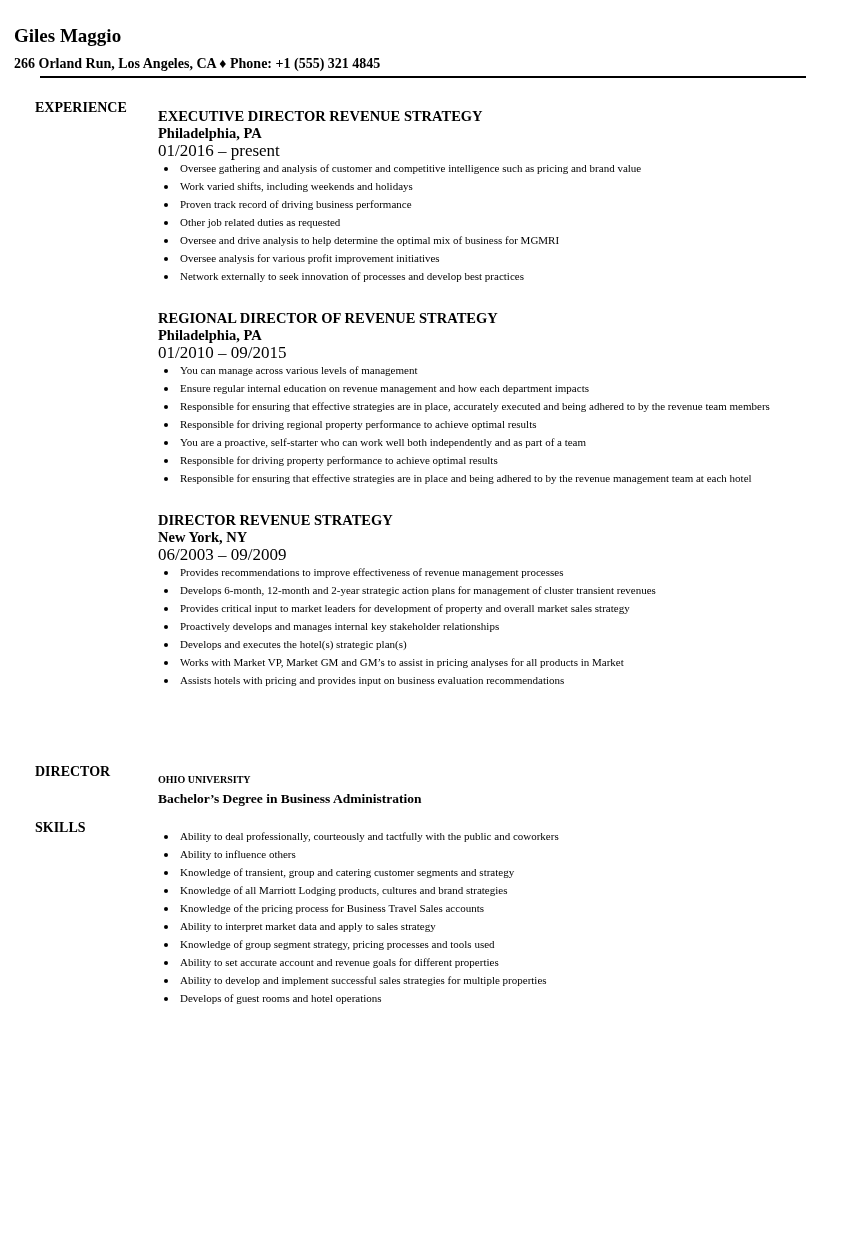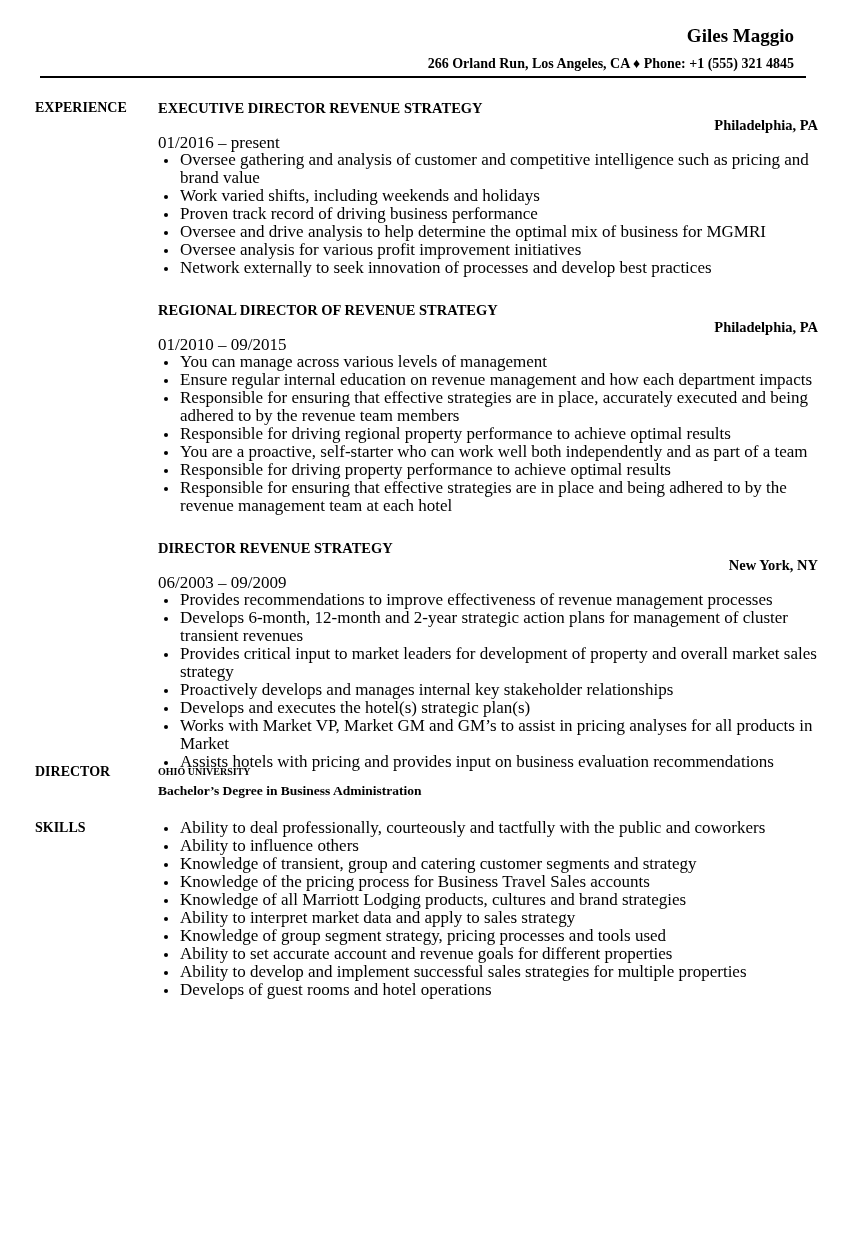--- a/index.html
+++ b/index.html
@@ -10,24 +10,24 @@
     body {
       width: 860px;
       height: 1240px;
       position: relative;
       font-family: "Liberation Serif", "DejaVu Serif", serif;
       color: #000000;
       overflow: hidden;
     }
     .header {
       position: absolute;
-      left: 3px;
+      left: 14px;
       top: 24px;
       width: 791px;
-      text-align: right;
+      text-align: left;
     }
     .name {
       font-size: 19px;
       font-weight: bold;
       line-height: 24px;
       margin: 0;
     }
     .contact {
       font-size: 14px;
       font-weight: bold;
@@ -51,50 +51,49 @@
       position: absolute;
       left: 35px;
       top: 0;
       font-size: 14px;
       font-weight: bold;
       line-height: 18px;
     }
     .section-body {
       position: absolute;
       left: 158px;
-      top: 0;
+      top: 8px;
       width: 660px;
     }
     .job {
       margin-bottom: 24px;
     }
     .job-title {
       font-size: 14.5px;
       font-weight: bold;
       line-height: 18px;
     }
     .job-location {
       font-size: 14.5px;
       font-weight: bold;
       line-height: 17px;
-      text-align: right;
     }
     .job-dates {
       font-size: 17px;
       line-height: 17px;
     }
     ul.bullets {
       list-style: none;
       margin: 0;
       padding: 0;
     }
     ul.bullets li {
       position: relative;
       padding-left: 22px;
-      font-size: 17px;
+      font-size: 11px;
       line-height: 18px;
     }
     ul.bullets li::before {
       content: "";
       position: absolute;
       left: 6px;
       top: 7.5px;
       width: 4px;
       height: 4px;
       border-radius: 50%;
@@ -125,20 +124,21 @@
   <div class="section-body">
 
     <div class="job">
       <div class="job-title">EXECUTIVE DIRECTOR REVENUE STRATEGY</div>
       <div class="job-location">Philadelphia, PA</div>
       <div class="job-dates">01/2016 – present</div>
       <ul class="bullets">
         <li>Oversee gathering and analysis of customer and competitive intelligence such as pricing and brand value</li>
         <li>Work varied shifts, including weekends and holidays</li>
         <li>Proven track record of driving business performance</li>
+        <li>Other job related duties as requested</li>
         <li>Oversee and drive analysis to help determine the optimal mix of business for MGMRI</li>
         <li>Oversee analysis for various profit improvement initiatives</li>
         <li>Network externally to seek innovation of processes and develop best practices</li>
       </ul>
     </div>
 
     <div class="job">
       <div class="job-title">REGIONAL DIRECTOR OF REVENUE STRATEGY</div>
       <div class="job-location">Philadelphia, PA</div>
       <div class="job-dates">01/2010 – 09/2015</div>
@@ -179,22 +179,22 @@
   </div>
 </div>
 
 <div class="section" style="top:819px;">
   <div class="section-label">SKILLS</div>
   <div class="section-body">
     <ul class="bullets">
       <li>Ability to deal professionally, courteously and tactfully with the public and coworkers</li>
       <li>Ability to influence others</li>
       <li>Knowledge of transient, group and catering customer segments and strategy</li>
+      <li>Knowledge of all Marriott Lodging products, cultures and brand strategies</li>
       <li>Knowledge of the pricing process for Business Travel Sales accounts</li>
-      <li>Knowledge of all Marriott Lodging products, cultures and brand strategies</li>
       <li>Ability to interpret market data and apply to sales strategy</li>
       <li>Knowledge of group segment strategy, pricing processes and tools used</li>
       <li>Ability to set accurate account and revenue goals for different properties</li>
       <li>Ability to develop and implement successful sales strategies for multiple properties</li>
       <li>Develops of guest rooms and hotel operations</li>
     </ul>
   </div>
 </div>
 
 </body></html>

